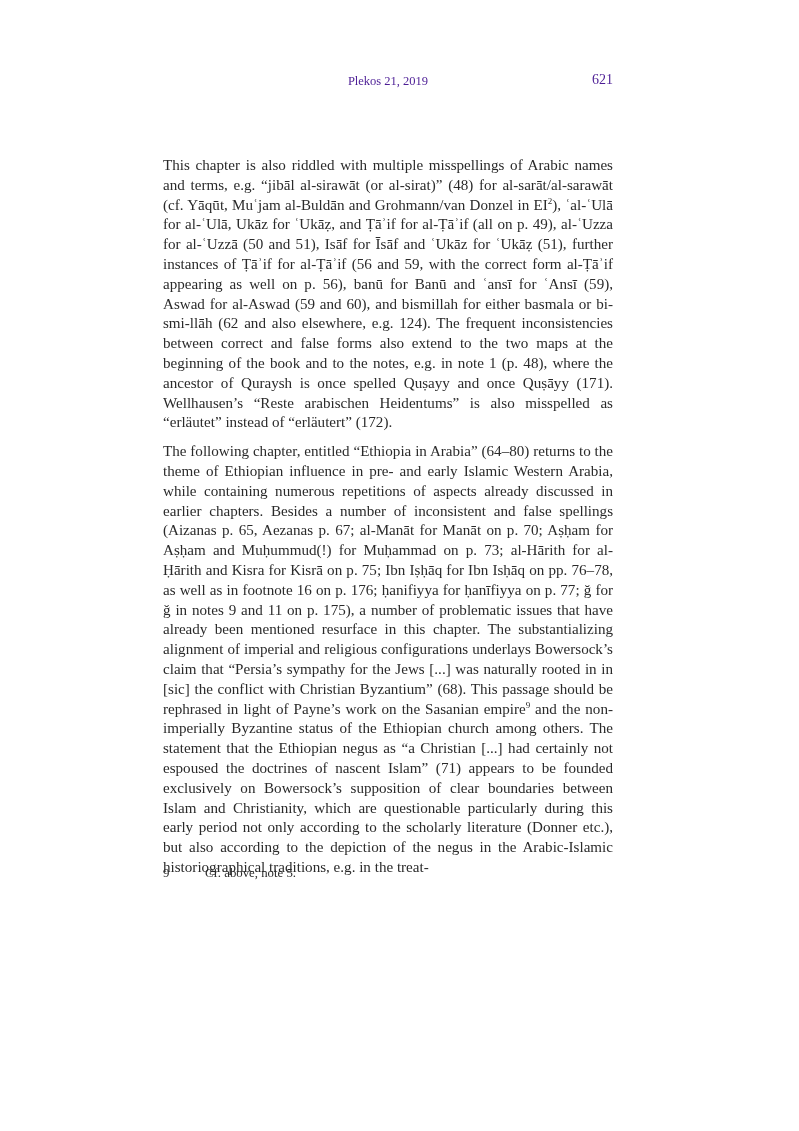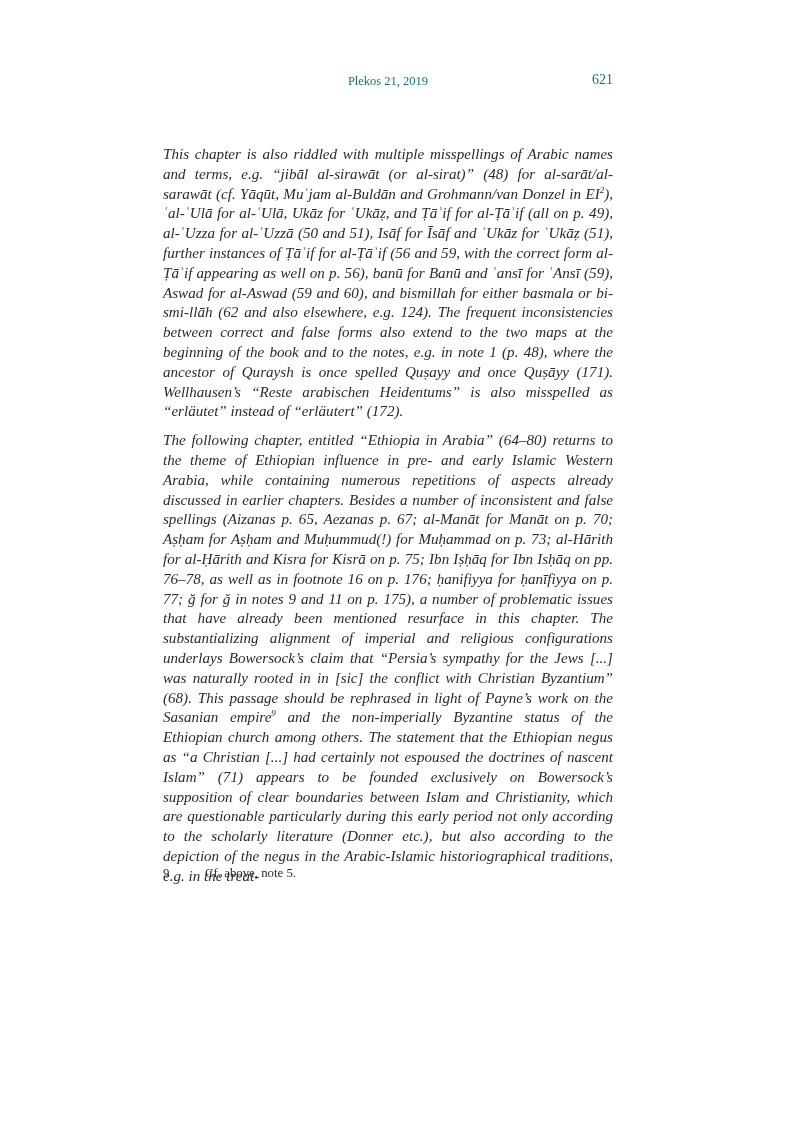--- a/index.html
+++ b/index.html
@@ -15,46 +15,45 @@
     font-family: "Liberation Serif", "DejaVu Serif", serif;
     color: #2a2a2a;
   }
   .page-header {
     position: absolute;
     top: 74px;
     left: 163px;
     width: 450px;
     height: 18px;
     font-size: 12.5px;
-    color: #0f766e;
+    color: #4c1d95;
   }
   .running-head {
     position: absolute;
     left: 0;
     right: 0;
     text-align: center;
     top: 0;
   }
   .page-number {
     position: absolute;
     right: 0;
     top: -2px;
     font-size: 14px;
     font-family: Liberation Serif, serif;
   }
   .body-text {
     position: absolute;
-    top: 145px;
+    top: 156px;
     left: 163px;
     width: 450px;
     font-size: 15.1px;
     line-height: 19.8px;
     text-align: justify;
     hyphens: manual;
-    font-style: italic;
   }
   .body-text p {
     margin: 0 0 9px 0;
   }
   sup {
     font-size: 9px;
     line-height: 0;
     vertical-align: super;
   }
   .footnotes {

